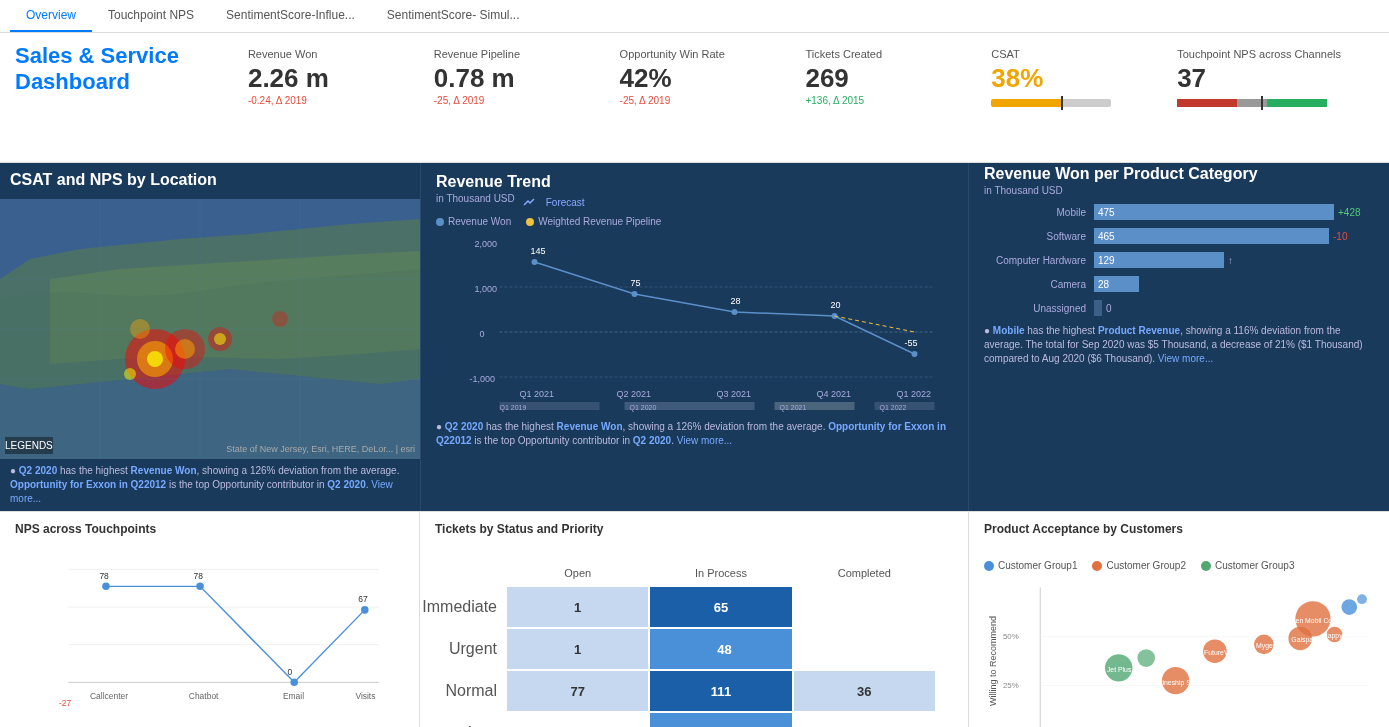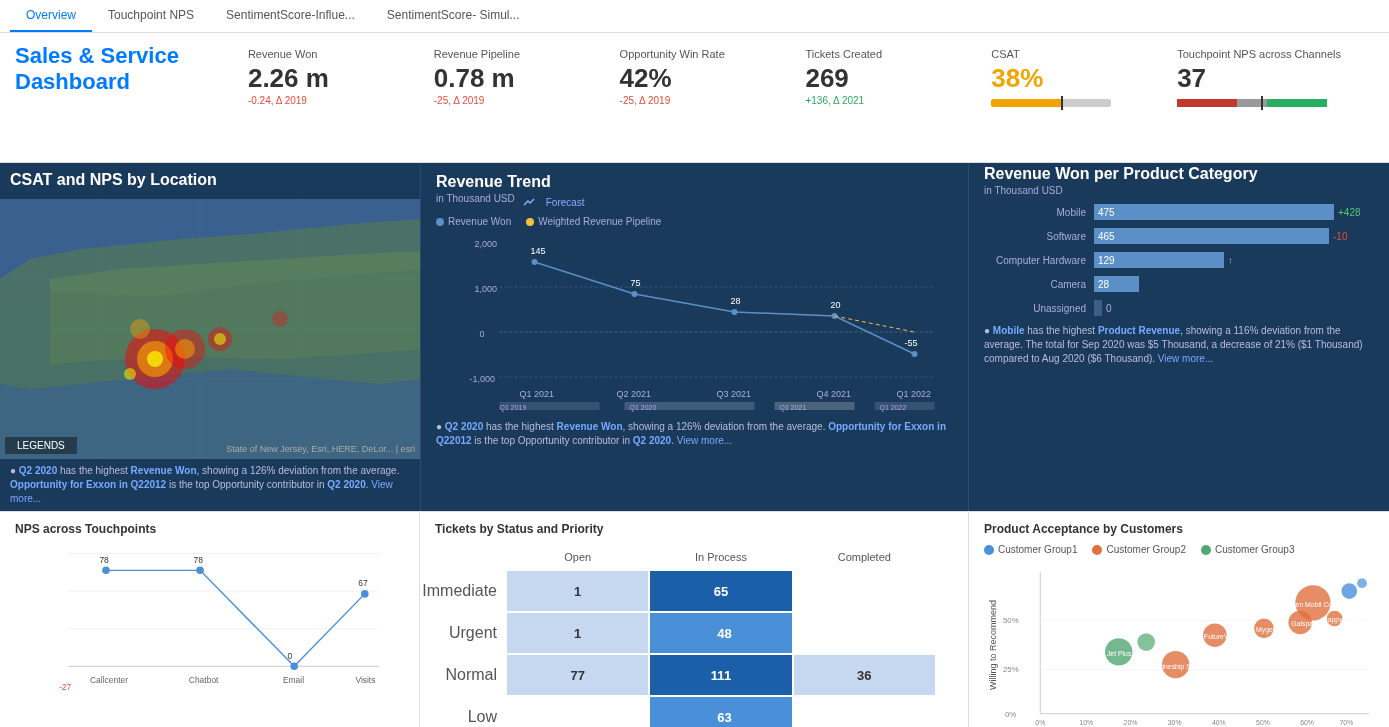--- a/index.html
+++ b/index.html
@@ -33,21 +33,21 @@
     .main-panels { display: flex; background: #1a3a5c; min-height: 300px; }
     .panel-map { width: 420px; min-width: 420px; position: relative; overflow: hidden; }
     .panel-revenue { flex: 1; border-left: 1px solid #2a4a6c; border-right: 1px solid #2a4a6c; padding: 10px 15px; }
     .panel-product { width: 420px; min-width: 420px; padding: 2px 15px; }
 
     .panel-title { color: #fff; font-size: 16px; font-weight: bold; margin-bottom: 2px; }
     .panel-subtitle { color: #aad; font-size: 10px; margin-bottom: 8px; }
 
     
     .map-bg { width: 100%; height: 260px; background: #2a5080; position: relative; overflow: hidden; }
-    .map-legends { position: absolute; bottom: 5px; left: 5px; color: #fff; font-size: 10px; background: rgba(0,0,0,0.4); padding: 3px 12px; margin-top: 12px; }
+    .map-legends { position: absolute; bottom: 5px; left: 5px; color: #fff; font-size: 10px; background: rgba(0,0,0,0.4); padding: 3px 0; margin-top: 12px; }
     .map-credit { position: absolute; bottom: 5px; right: 5px; color: #aaa; font-size: 9px; }
     .map-note { color: #bbd; font-size: 10px; padding: 5px; line-height: 1.4; }
     .map-note strong { color: #7af; }
 
     
     .revenue-legend { display: flex; gap: 15px; margin-bottom: 5px; }
     .legend-item { display: flex; align-items: center; gap: 4px; font-size: 10px; color: #aad; }
     .legend-dot { width: 8px; height: 8px; border-radius: 50%; }
     .chart-svg { width: 100%; height: 180px; }
     .chart-note { color: #bbd; font-size: 10px; margin-top: 5px; line-height: 1.4; }
@@ -62,21 +62,21 @@
     .product-bar-delta { color: #aad; font-size: 10px; margin-left: 4px; white-space: nowrap; }
     .product-note { color: #bbd; font-size: 10px; margin-top: 8px; line-height: 1.4; }
     .product-note strong { color: #7af; }
 
     
     .bottom-panels { display: flex; background: #fff; min-height: 230px; border-top: 1px solid #ddd; }
     .panel-nps { width: 420px; min-width: 420px; padding: 10px 15px; border-right: 1px solid #ddd; }
     .panel-tickets { flex: 1; padding: 10px 15px; border-right: 1px solid #ddd; }
     .panel-acceptance { width: 420px; min-width: 420px; padding: 10px 15px; }
 
-    .bottom-title { font-size: 12px; font-weight: bold; color: #333; margin-bottom: 8px; }
+    .bottom-title { font-size: 12px; font-weight: bold; color: #333; margin-bottom: 24px; }
     .nps-svg { width: 100%; height: 160px; }
     .ticket-cell { height: 40px; display: flex; align-items: center; justify-content: center; font-size: 13px; font-weight: bold; color: #fff; }
     .ticket-header { height: 25px; display: flex; align-items: center; justify-content: center; font-size: 11px; color: #555; }
     .ticket-label { height: 40px; display: flex; align-items: center; justify-content: flex-end; padding-right: 8px; font-size: 16px; color: #555; }
     .cell-light { background: #c5d8f0; color: #333; }
     .cell-medium { background: #4a90d9; padding-left: 7px; }
     .cell-dark { background: #1a5fa8; }
 
     
     .scatter-legend { display: flex; gap: 15px; margin-bottom: 5px; }
@@ -114,21 +114,21 @@
 
     <div class="kpi-item">
       <div class="kpi-label">Opportunity Win Rate</div>
       <div class="kpi-value">42%</div>
       <div class="kpi-delta">-25, Δ 2019</div>
     </div>
 
     <div class="kpi-item">
       <div class="kpi-label">Tickets Created</div>
       <div class="kpi-value">269</div>
-      <div class="kpi-delta positive">+136, Δ 2021</div>
+      <div class="kpi-delta positive">+136, Δ 2015</div>
     </div>
 
     <div class="kpi-item kpi-csat">
       <div class="kpi-label">CSAT</div>
       <div class="kpi-value">38%</div>
       <div class="csat-bar">
         <div class="csat-marker"></div>
       </div>
     </div>
 

